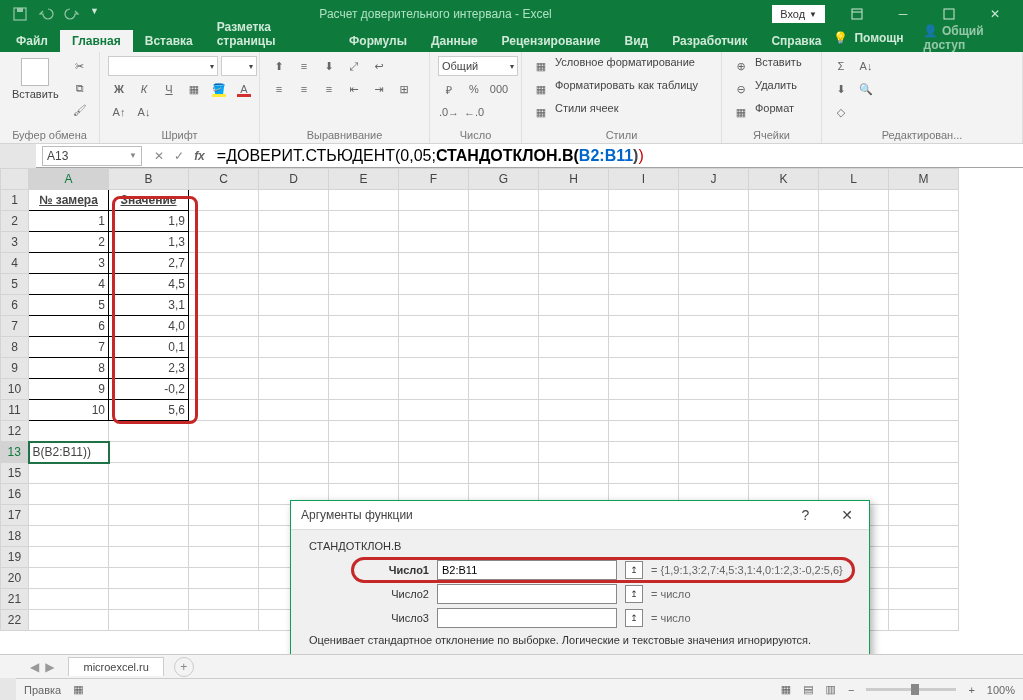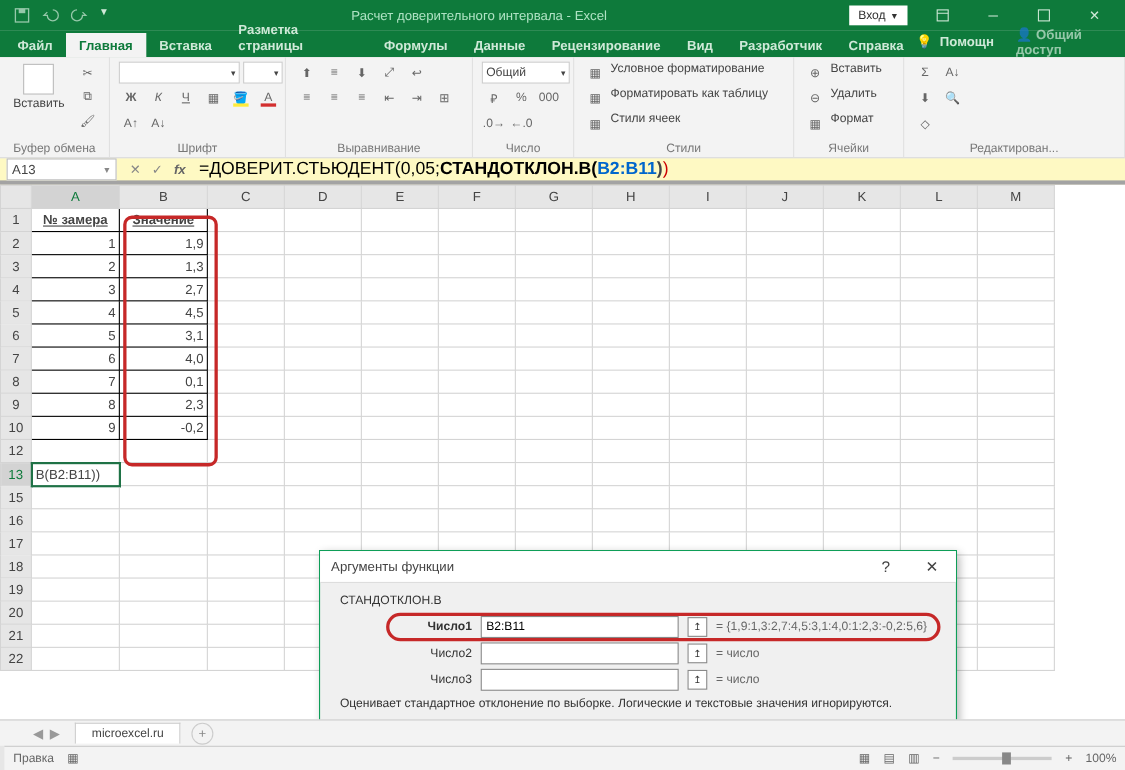--- a/index.html
+++ b/index.html
@@ -20,21 +20,21 @@
 .ribbon { background: #f3f3f3; border-bottom: 1px solid #d4d4d4; height: 92px; display: flex; }
 .group { border-right: 1px solid #e0e0e0; padding: 4px 8px 2px; display: flex; flex-direction: column; justify-content: space-between; }
 .group-content { display: flex; gap: 6px; align-items: flex-start; flex: 1; }
 .group-label { text-align: center; font-size: 11px; color: #777; padding-top: 2px; position: relative; }
 .big-btn { display: flex; flex-direction: column; align-items: center; gap: 2px; padding: 2px 4px; }
 .big-btn .icon { width: 28px; height: 28px; border: 1px solid #bbb; background: #fff; }
 .btnrow { display: flex; gap: 3px; }
 .smallbtn { width: 22px; height: 20px; border: 1px solid transparent; display:flex; align-items:center; justify-content:center; font-size:11px; color:#666;}
 .smallbtn.bold{font-weight:bold;}
 .dropdown-small{display:flex;align-items:center;border:1px solid #ccc;background:#fff;font-size:11px;padding:1px 3px;height:20px;}
-.formula-bar { background:#fef9c3; border-bottom:4px solid #a3a3a3; display:flex; align-items:center; height:24px; }
+.formula-bar { background:#ffffff; border-bottom:1px solid #a3a3a3; display:flex; align-items:center; height:24px;margin-left:36px; }
 .name-box { width:100px; border:1px solid #bcbcbc; height:20px; margin:2px 6px; padding:1px 4px; font-size:12px; background:#fff; display:flex; align-items:center; justify-content:space-between;}
 .name-box .dd{font-size:8px;color:#888;}
 .fb-btns { display:flex; gap:10px; padding:0 6px; color:#888;}
 .fx { font-style:italic; font-weight:bold; color:#666;}
 .formula-input { flex:1; padding:2px 6px; font-size:16px; }
 .formula-input .p1{color:#000;}
 .formula-input .blue{color:#0066cc;}
 .formula-input .red{color:#c00;}
 .formula-input .bold{font-weight:bold;}
 .grid-area { position:relative; background:#fff; height: 490px; overflow:hidden;}
@@ -63,21 +63,21 @@
 .arg-input{width:180px;height:20px;border:1px solid #888;background:#fff;padding:1px 4px;font-size:11px;}
 .arg-collapse{width:18px;height:18px;border:1px solid #888;background:#fff;font-size:9px;display:flex;align-items:center;justify-content:center;}
 .arg-result{color:#666;}
 .dlg-eq{text-align:center;margin:8px 0 6px;padding-left:230px;text-align:left;}
 .dlg-desc{margin:6px 0;}
 .dialog .red-frame2{position:absolute;border:3px solid #c62828;border-radius:14px;pointer-events:none;}
 .sheet-tabs{position:absolute;bottom:22px;left:0;right:0;height:24px;background:#f3f3f3;border-top:1px solid #ccc;display:flex;align-items:center;padding-left:30px;gap:4px;}
 .sheet-nav{display:flex;gap:6px;color:#999;margin-right:10px;}
 .sheet-tab{background:#fff;border:1px solid #ccc;border-bottom:none;padding:3px 14px;font-size:11px;}
 .sheet-add{width:20px;height:20px;border:1px solid #ccc;border-radius:50%;display:flex;align-items:center;justify-content:center;margin-left:6px;color:#888;}
-.statusbar{position:absolute;bottom:0;left:4px;right:0;height:22px;background:#f3f3f3;border-top:1px solid #ccc;display:flex;align-items:center;padding:0 8px;font-size:11px;color:#666;gap:12px;}
+.statusbar{position:absolute;bottom:0;left:16px;right:0;height:22px;background:#f3f3f3;border-top:1px solid #ccc;display:flex;align-items:center;padding:0 8px;font-size:11px;color:#666;gap:12px;}
 .statusbar .sp{flex:1;}
 .zoom-slider{width:90px;height:3px;background:#ccc;position:relative;}
 .zoom-slider .thumb{position:absolute;left:50%;top:-4px;width:8px;height:11px;background:#888;}
 .stack{display:flex;flex-direction:column;gap:2px;}
 svg{display:block;}
 </style>
 </head>
 <body>
 
 <div class="titlebar">
@@ -460,20 +460,36 @@
           <td class=""></td>
           <td class=""></td>
           <td class=""></td>
           <td class=""></td>
           <td class=""></td>
           <td class=""></td>
           <td class=""></td>
           <td class=""></td>
         </tr>
         <tr>
+          <th class="row ">11</th>
+          <td class="data-a">10</td>
+          <td class="data-b">5,6</td>
+          <td class=""></td>
+          <td class=""></td>
+          <td class=""></td>
+          <td class=""></td>
+          <td class=""></td>
+          <td class=""></td>
+          <td class=""></td>
+          <td class=""></td>
+          <td class=""></td>
+          <td class=""></td>
+          <td class=""></td>
+        </tr>
+        <tr>
           <th class="row ">12</th>
           <td class=""></td>
           <td class=""></td>
           <td class=""></td>
           <td class=""></td>
           <td class=""></td>
           <td class=""></td>
           <td class=""></td>
           <td class=""></td>
           <td class=""></td>

